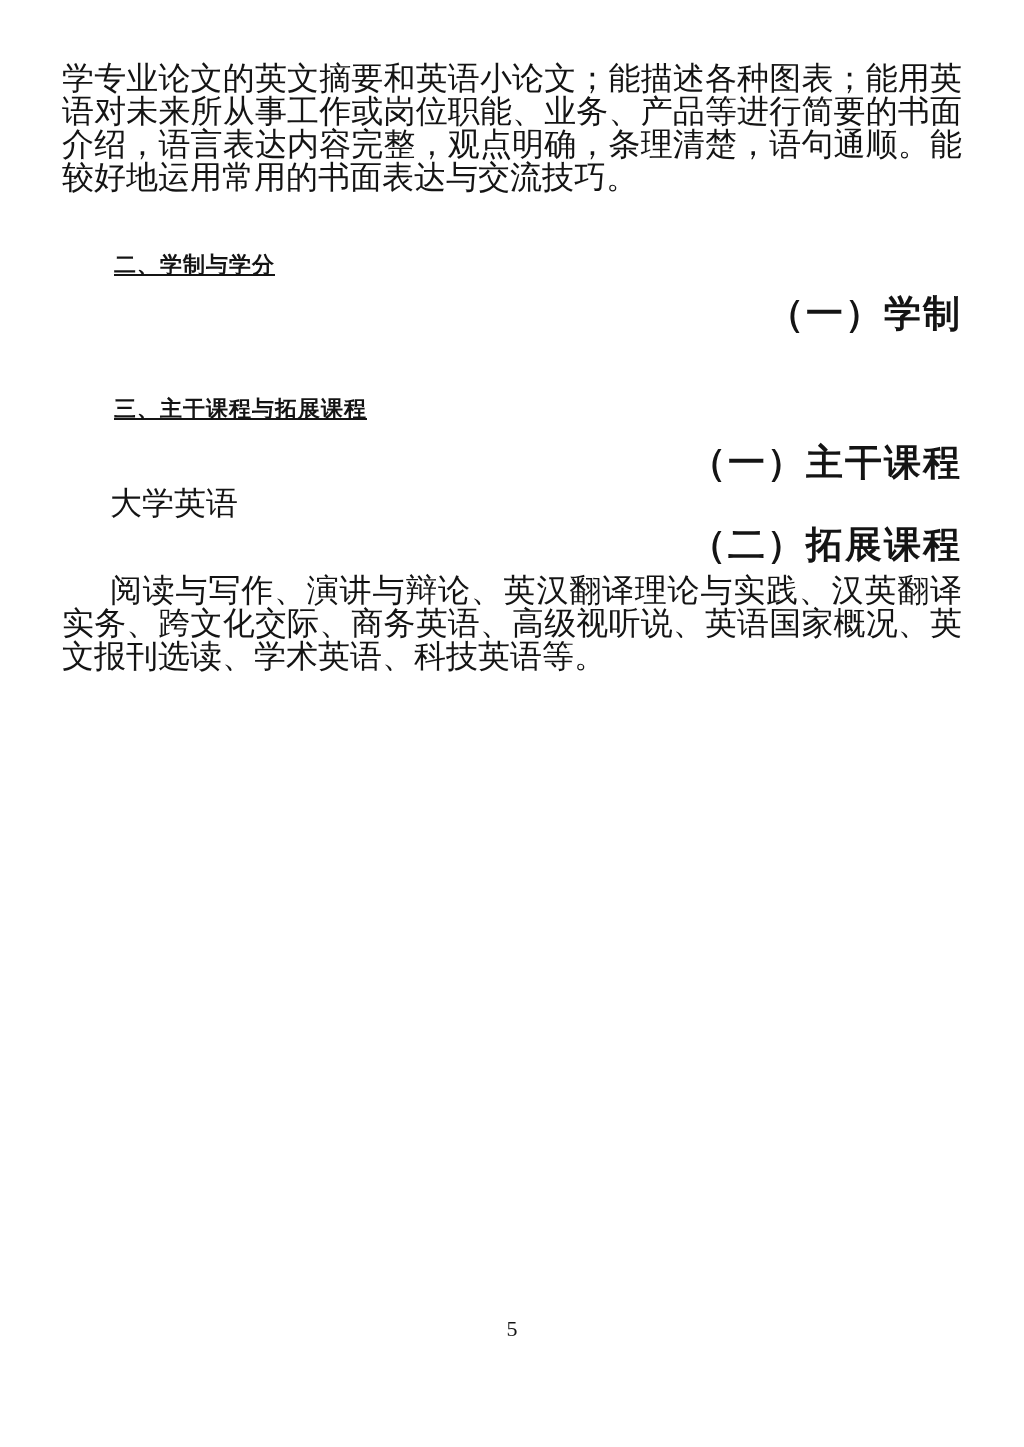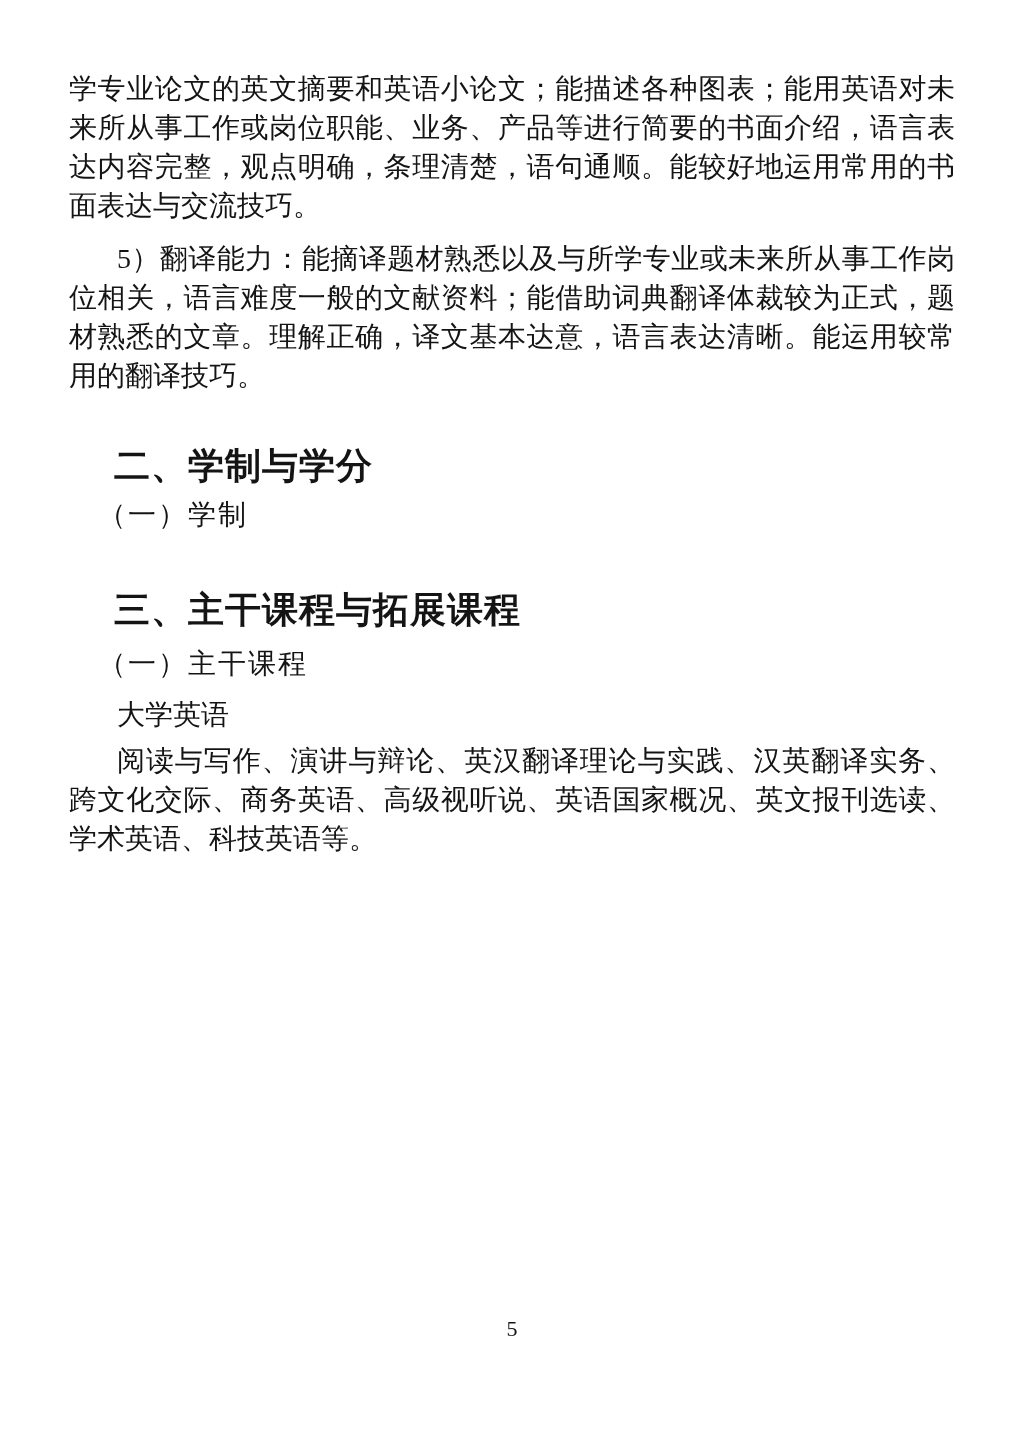--- a/index.html
+++ b/index.html
@@ -13,52 +13,54 @@
     height: 1447px;
     margin: 0 auto;
     background: #ffffff;
     box-sizing: border-box;
     padding: 62px 62px 0 62px;
     font-family: "Liberation Serif", "DejaVu Serif", serif;
     color: #141414;
     overflow: hidden;
   }
   .body-para {
-    font-size: 28px;
-    line-height: 39px;
-    margin: 7px;
+    font-size: 32px;
+    line-height: 33px;
+    margin: 0;
     text-align: justify;
     text-justify: inter-character;
     word-break: break-all;
   }
   .para-flush {
     text-indent: 0;
   }
   .para-indent {
     text-indent: 48px;
   }
   .gap-after-small {
     margin-bottom: 14px;
   }
   .section-heading {
     font-family: "Liberation Sans", "DejaVu Sans", sans-serif;
     font-weight: bold;
-    font-size: 36px;
+    font-size: 22px;
     line-height: 49px;
     margin: 46px 0 0 0;
     text-indent: 52px;
     letter-spacing: 1px;
+    text-decoration: underline;
   }
   .sub-heading {
-    font-size: 28px;
-    font-weight: normal;
+    font-size: 37px;
+    font-weight: bold;
     line-height: 49px;
     margin: 5px 0 0 0;
     text-indent: 36px;
     letter-spacing: 2px;
+    text-align: right;
   }
   .tight {
     margin-top: 0;
   }
   .after-sub {
     margin-top: 5px;
   }
   .page-footer {
     position: absolute;
     left: 0;
@@ -70,33 +72,33 @@
     color: #141414;
   }
 </style>
 </head>
 <body>
 
 <div class="page">
 
   <p class="body-para para-flush gap-after-small">学专业论文的英文摘要和英语小论文；能描述各种图表；能用英语对未来所从事工作或岗位职能、业务、产品等进行简要的书面介绍，语言表达内容完整，观点明确，条理清楚，语句通顺。能较好地运用常用的书面表达与交流技巧。</p>
 
-  <p class="body-para para-indent">5）翻译能力：能摘译题材熟悉以及与所学专业或未来所从事工作岗位相关，语言难度一般的文献资料；能借助词典翻译体裁较为正式，题材熟悉的文章。理解正确，译文基本达意，语言表达清晰。能运用较常用的翻译技巧。</p>
 
   <h2 class="section-heading">二、学制与学分</h2>
 
   <h3 class="sub-heading tight">（一）学制</h3>
 
 
 
 
   <h2 class="section-heading">三、主干课程与拓展课程</h2>
 
   <h3 class="sub-heading after-sub">（一）主干课程</h3>
 
   <p class="body-para para-indent">大学英语</p>
 
+  <h3 class="sub-heading tight">（二）拓展课程</h3>
 
   <p class="body-para para-indent after-sub">阅读与写作、演讲与辩论、英汉翻译理论与实践、汉英翻译实务、跨文化交际、商务英语、高级视听说、英语国家概况、英文报刊选读、学术英语、科技英语等。</p>
 
   <div class="page-footer">5</div>
 
 </div>
 
 </body></html>

